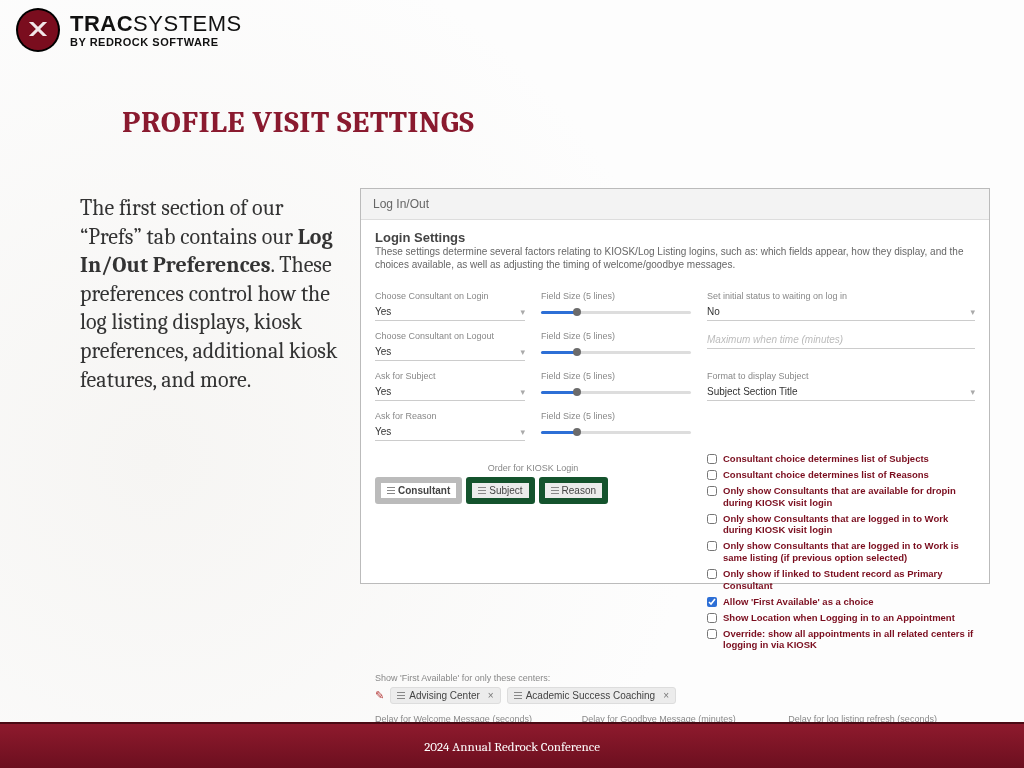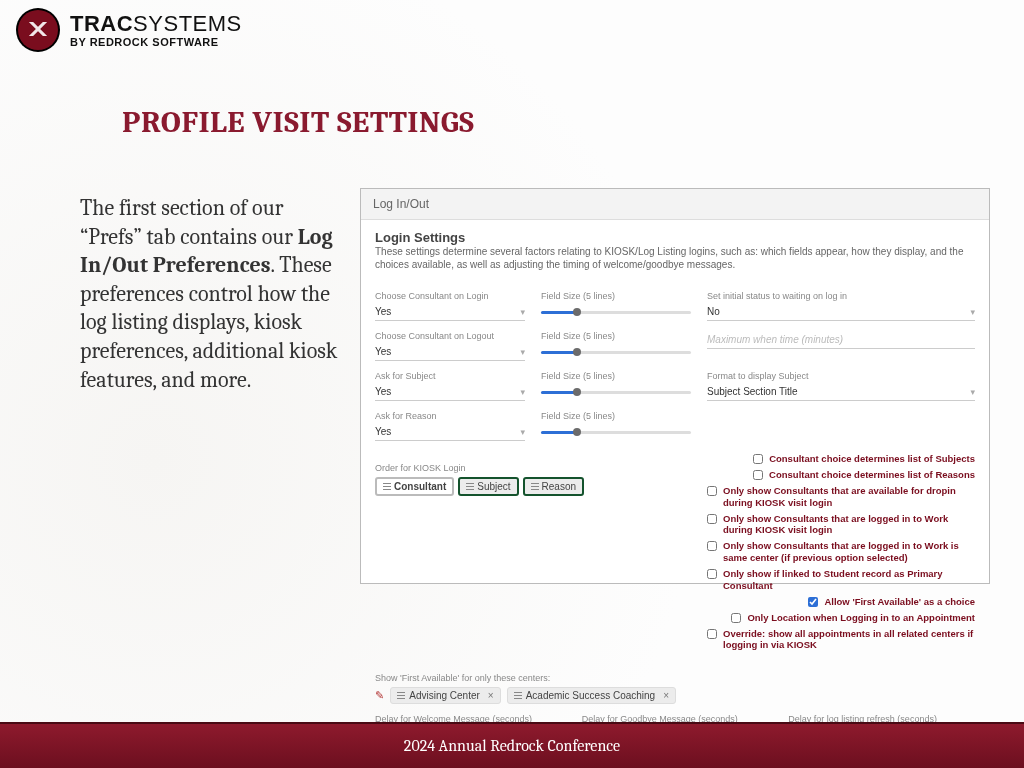--- a/index.html
+++ b/index.html
@@ -34,44 +34,44 @@
   .fld label { display:block; font-size:9px; color:#888; margin-bottom:2px; }
   .fld .val { display:flex; justify-content:space-between; align-items:center; border-bottom:1px solid #ccc; height:18px; color:#333; }
   .fld .val.placeholder { color:#bbb; font-style: italic; }
   .caret { font-size:9px; color:#aaa; }
 
   .slider { display:flex; align-items:center; height:18px; }
   .slider .track { flex:1; height:3px; background:#ddd; position:relative; border-radius:2px; }
   .slider .fill { position:absolute; left:0; top:0; height:100%; width:24%; background:#2d6fd6; border-radius:2px; }
   .slider .thumb { position:absolute; left:24%; top:50%; width:8px; height:8px; background:#6b6b6b; border-radius:50%; transform:translate(-50%,-50%); }
 
-  .order-row { margin-top:12px; }
+  .order-row { margin-top:12px;text-align:center; }
   .chips { display:flex; gap:4px; margin-top:4px; }
-  .chip { background:#ececec; border:2px solid #14532d; border-radius:3px; padding:2px 6px; font-size:10px; color:#444; display:flex; align-items:center; gap:3px; }
+  .chip { background:#ececec; border:6px solid #14532d; border-radius:3px; padding:2px 6px; font-size:10px; color:#444; display:flex; align-items:center; gap:3px; }
   .chip.on { background:#fff; border-color:#bbb; font-weight:600; }
   .drag-dots { display:inline-block; width:8px; height:8px; background: repeating-linear-gradient(#888 0 1px, transparent 1px 3px); }
 
   .cbx { display:flex; align-items:flex-start; gap:6px; margin-bottom:4px; }
   .cbx input { width:10px; height:10px; margin-top:1px; accent-color:#2d6fd6; }
   .cbx span { color:#7a0d1e; font-weight:700; font-size:9.5px; line-height:1.25; }
 
   .tags-row { margin-top:18px; }
   .tags { display:flex; gap:6px; align-items:center; margin-top:4px; }
   .tag { background:#ececec; border:1px solid #ddd; border-radius:3px; padding:2px 6px; font-size:10px; color:#444; display:flex; align-items:center; gap:4px; }
   .close-x { font-size:10px; color:#777; margin-left:4px; }
   .pencil { color:#b53a3a; font-size:11px; }
 
   .delays { display:grid; grid-template-columns: 1fr 1fr 1fr; column-gap:20px; margin-top:10px; }
 
   
   .footer { position:absolute; left:0; right:0; bottom:0; height:44px; background: linear-gradient(#8e1a2d, #6c0f1f); display:flex; align-items:center; justify-content:center; }
-  .footer span { color:#fff; font-size:16px; font-family: Cambria, Georgia, serif; }
+  .footer span { color:#fff; font-size:13px; font-family: Cambria, Georgia, serif; }
   .footer::before { content:''; position:absolute; left:0; right:0; top:-2px; height:2px; background:#4a0a14; }
 
-  .cbx-col { grid-column: 3; display:flex; flex-direction:column; margin-top:2px;align-items:flex-end; }
+  .cbx-col { grid-column: 3; display:flex; flex-direction:column; margin-top:2px; }
 </style>
 </head>
 <body>
 
 <div class="logo">
   <div class="logo-circle"></div>
   <div class="logo-text">
     <div class="l1"><span>TRAC</span><span class="thin">SYSTEMS</span></div>
     <div class="l2">BY REDROCK SOFTWARE</div>
   </div>
@@ -194,33 +194,33 @@
           <label class="cbx">
             <input type="checkbox" style="">
             <span>Only show Consultants that are available for dropin during KIOSK visit login</span>
           </label>
           <label class="cbx">
             <input type="checkbox" style="">
             <span>Only show Consultants that are logged in to Work during KIOSK visit login</span>
           </label>
           <label class="cbx">
             <input type="checkbox" style="">
-            <span>Only show Consultants that are logged in to Work is same center (if previous option selected)</span>
+            <span>Only show Consultants that are logged in to Work is same listing (if previous option selected)</span>
           </label>
           <label class="cbx">
             <input type="checkbox" style="">
             <span>Only show if linked to Student record as Primary Consultant</span>
           </label>
           <label class="cbx">
             <input type="checkbox" checked="" style="">
             <span>Allow 'First Available' as a choice</span>
           </label>
           <label class="cbx">
             <input type="checkbox" style="">
-            <span>Only Location when Logging in to an Appointment</span>
+            <span>Show Location when Logging in to an Appointment</span>
           </label>
           <label class="cbx">
             <input type="checkbox" style="">
             <span>Override: show all appointments in all related centers if logging in via KIOSK</span>
           </label>
         </div>
       </div>
 
     <div class="tags-row">
       <div style="font-size:9px;color:#888;">Show 'First Available' for only these centers:</div>
@@ -233,21 +233,21 @@
 
     <div class="delays" id="delays">
         <div class="fld">
           <label>Delay for Welcome Message (seconds)</label>
           <div class="val">
             <span>120</span>
             <span class="caret">▾</span>
           </div>
         </div>
         <div class="fld">
-          <label>Delay for Goodbye Message (seconds)</label>
+          <label>Delay for Goodbye Message (minutes)</label>
           <div class="val">
             <span>120</span>
             <span class="caret">▾</span>
           </div>
         </div>
         <div class="fld">
           <label>Delay for log listing refresh (seconds)</label>
           <div class="val">
             <span>60</span>
             <span class="caret">▾</span>

